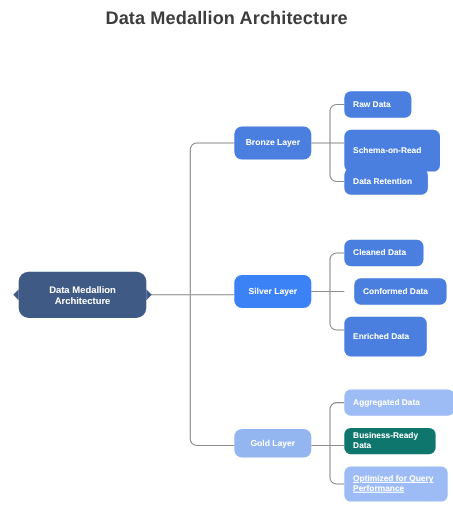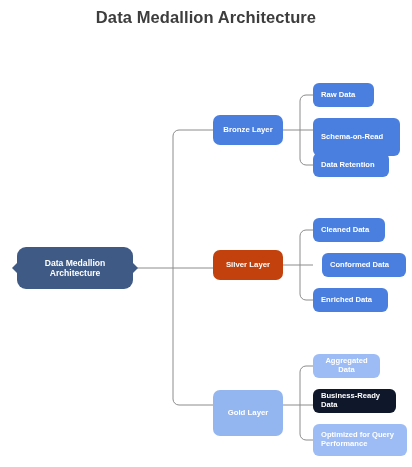--- a/index.html
+++ b/index.html
@@ -83,20 +83,21 @@
 
   .node.leaf {
     border-radius: 6px;
     justify-content: flex-start;
     text-align: left;
     font-size: 7.6px;
     padding: 0 8px;
   }
   .node.leaf.two-line {
     align-items: center;
+    text-decoration: underline;
   }
 
   .node-label {
     display: block;
     width: 100%;
     white-space: pre-line;
   }
 </style>
 </head>
 <body>
@@ -143,44 +144,44 @@
 </div>
 
 <div class="node leaf" style="left:313px; top:118px; width:87px; height:38px; background:#4a7fe0;">
   <span class="node-label">Schema-on-Read</span>
 </div>
 
 <div class="node leaf" style="left:313px; top:153px; width:76px; height:24px; background:#4a7fe0;">
   <span class="node-label">Data Retention</span>
 </div>
 
-<div class="node branch" style="left:213px; top:250px; width:70px; height:30px; background:#c2410c;text-align:center;">
+<div class="node branch" style="left:213px; top:250px; width:70px; height:30px; background:#3b82f6;text-align:center;">
   <span class="node-label">Silver Layer</span>
 </div>
 
 <div class="node leaf" style="left:313px; top:218px; width:72px; height:24px; background:#4a7fe0;align-items:center;">
   <span class="node-label">Cleaned Data</span>
 </div>
 
 <div class="node leaf" style="left:322px; top:253px; width:84px; height:24px; background:#4a7fe0;">
   <span class="node-label">Conformed Data</span>
 </div>
 
-<div class="node leaf" style="left:313px; top:288px; width:75px; height:24px; background:#4a7fe0;">
+<div class="node leaf" style="left:313px; top:288px; width:75px; height:36px; background:#4a7fe0;">
   <span class="node-label">Enriched Data</span>
 </div>
 
-<div class="node branch" style="left:213px; top:390px; width:70px; height:46px; background:#93b6f0;">
+<div class="node branch" style="left:213px; top:390px; width:70px; height:26px; background:#93b6f0;">
   <span class="node-label">Gold Layer</span>
 </div>
 
-<div class="node leaf" style="left:313px; top:354px; width:67px; height:24px; background:#9dbcf5;text-align:center;">
+<div class="node leaf" style="left:313px; top:354px; width:100px; height:24px; background:#9dbcf5;">
   <span class="node-label">Aggregated Data</span>
 </div>
 
-<div class="node leaf" style="left:313px; top:389px; width:83px; height:24px; background:#0f172a;">
+<div class="node leaf" style="left:313px; top:389px; width:83px; height:24px; background:#0f766e;">
   <span class="node-label">Business-Ready Data</span>
 </div>
 
 <div class="node leaf two-line" style="left:313px; top:424px; width:94px; height:32px; background:#9dbcf5;">
   <span class="node-label">Optimized for Query
 Performance</span>
 </div>
 
 </body></html>

